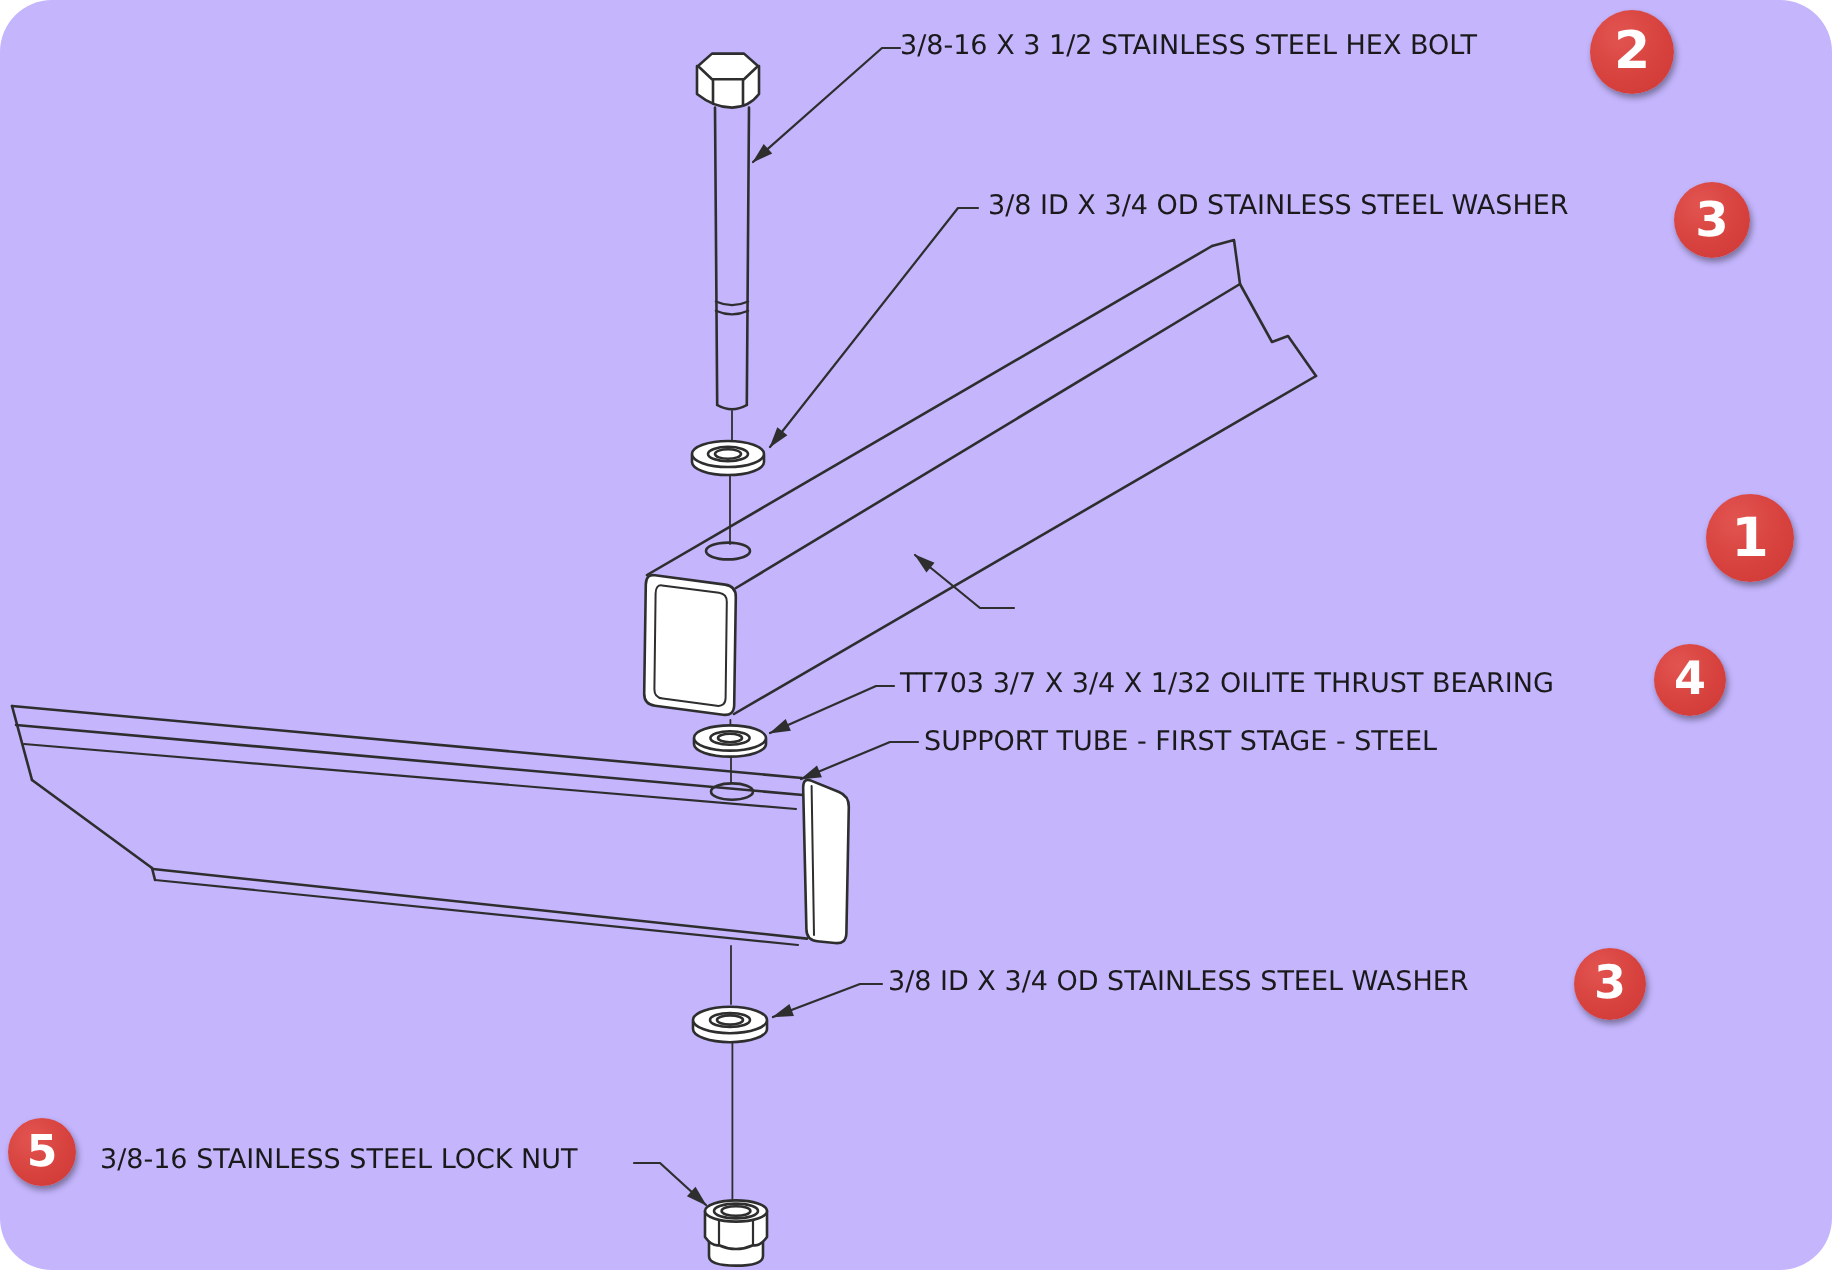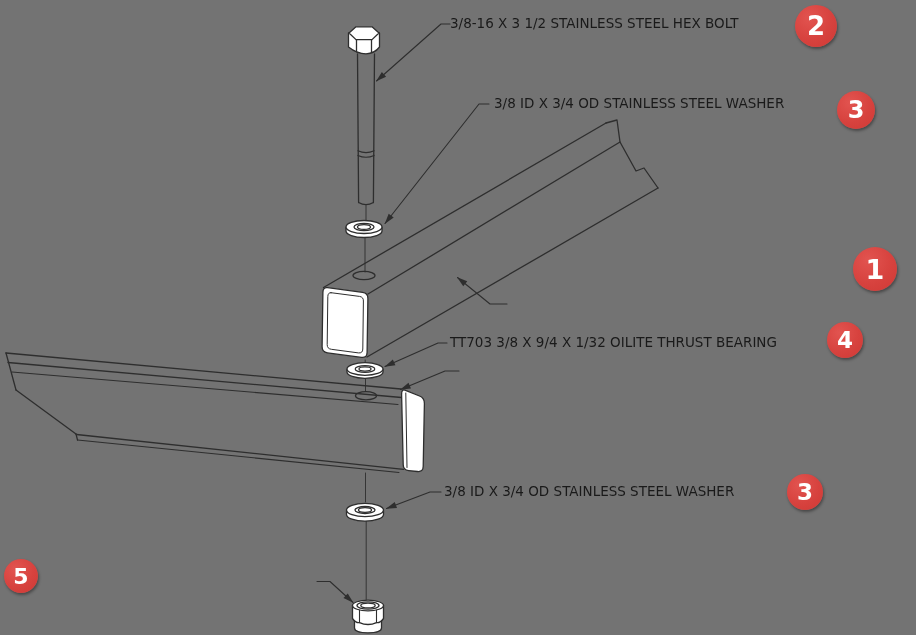--- a/index.html
+++ b/index.html
@@ -1,21 +1,22 @@
 <!DOCTYPE html>
 <html><head>
 <meta charset="utf-8">
 <style>
   html,body{margin:0;padding:0;background:#ffffff;}
   .canvas{
     position:relative;
     width:916px;height:635px;
-    background:#737373;
+    background:#c4b5fd;
     overflow:hidden;
     font-family:"DejaVu Sans", sans-serif;
+    border-radius:26px;
   }
   .artwork{position:absolute;left:0;top:0;}
   .lbl{
     position:absolute;
     font-size:13.5px;
     line-height:17px;
     color:#1a1a1a;
     white-space:nowrap;
     letter-spacing:0px;
   }
@@ -126,22 +127,24 @@
         <path d="M447,343 L438,343 L385,366.5" marker-end="url(#arw)"></path>
         <path d="M459,371 L445,371 L400.5,389.5" marker-end="url(#arw)"></path>
         <path d="M441,492 L430,492 L386.5,508.5" marker-end="url(#arw)"></path>
         <path d="M317,581.5 L330,581.5 L353,602.5" marker-end="url(#arw)"></path>
       </g>
     </g>
   </svg>
 
   <div class="lbl" style="left:450px;top:15px">3/8-16 X 3 1/2 STAINLESS STEEL HEX BOLT</div>
   <div class="lbl" style="left:494px;top:95px">3/8 ID X 3/4 OD STAINLESS STEEL WASHER</div>
-  <div class="lbl" style="left:450px;top:334px">TT703 3/8 X 9/4 X 1/32 OILITE THRUST BEARING</div>
+  <div class="lbl" style="left:450px;top:334px">TT703 3/7 X 3/4 X 1/32 OILITE THRUST BEARING</div>
+  <div class="lbl" style="left:462px;top:363px">SUPPORT TUBE - FIRST STAGE - STEEL</div>
   <div class="lbl" style="left:444px;top:483px">3/8 ID X 3/4 OD STAINLESS STEEL WASHER</div>
+  <div class="lbl" style="left:50px;top:572px">3/8-16 STAINLESS STEEL LOCK NUT</div>
 
   <div class="badge" style="left:795px;top:5px;width:42px;height:42px;font-size:26px">2</div>
   <div class="badge" style="left:837px;top:91px;width:38px;height:38px;font-size:24px">3</div>
   <div class="badge" style="left:853px;top:247px;width:44px;height:44px;font-size:27px">1</div>
   <div class="badge" style="left:827px;top:322px;width:36px;height:36px;font-size:23px">4</div>
   <div class="badge" style="left:787px;top:474px;width:36px;height:36px;font-size:23px">3</div>
   <div class="badge" style="left:4px;top:559px;width:34px;height:34px;font-size:22px">5</div>
 
 </div>
 

